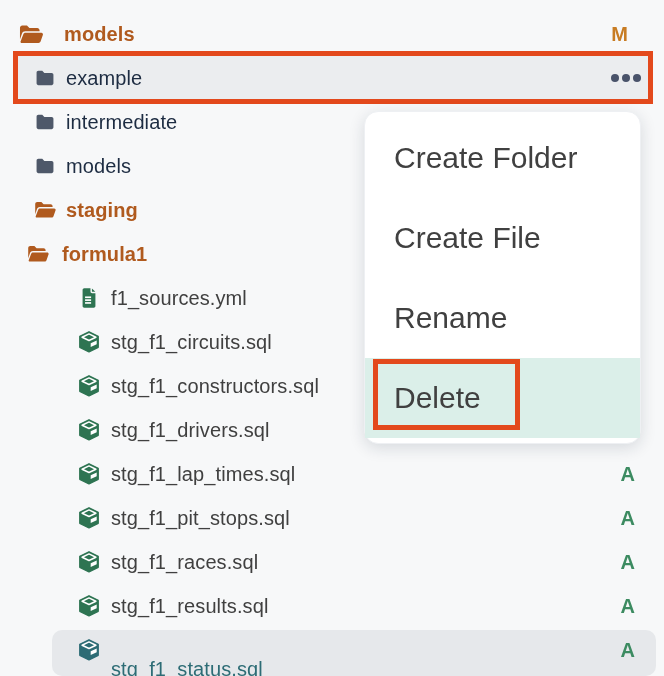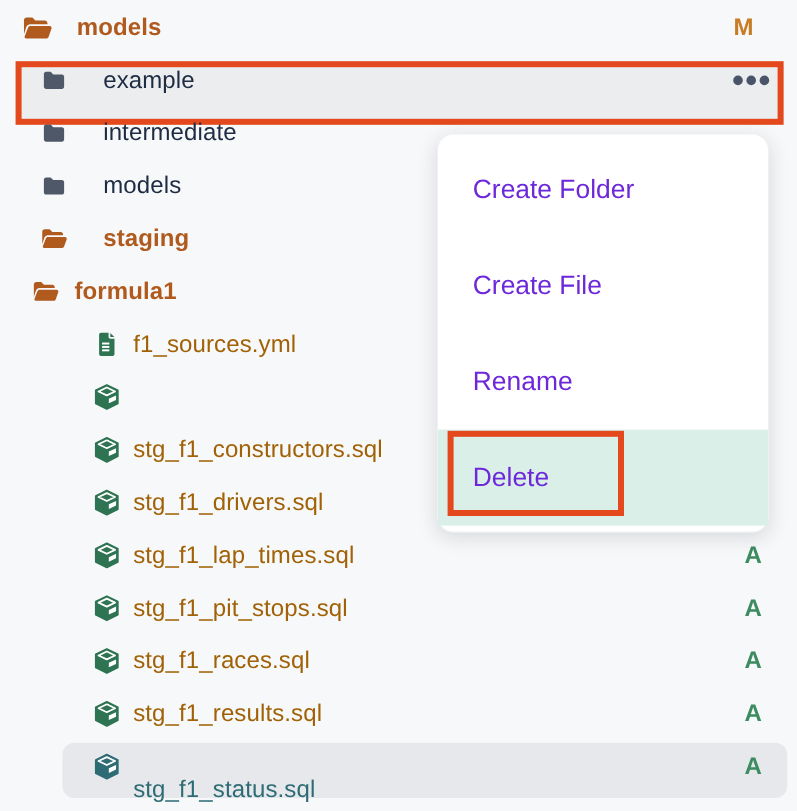--- a/index.html
+++ b/index.html
@@ -15,43 +15,43 @@
   .annotation-example{
     left:13px;top:51px;width:640px;height:53px;
     border:5px solid #e3491c;background:#ebedef;z-index:0;
   }
   .annotation-delete{
     left:373px;top:359px;width:147px;height:71px;
     border:5px solid #e3491c;background:transparent;z-index:7;
   }
 
   
-  .tree{position:absolute;top:1px;left:0;right:0;z-index:1;}
+  .tree{position:absolute;top:12px;left:0;right:0;z-index:1;}
   .row{
     position:relative;z-index:0;height:44px;display:flex;align-items:center;
     font-size:20px;letter-spacing:.1px;white-space:nowrap;
   }
   .lvl0{padding-left:16px;} .lvl0 .icon{margin-right:18px;}
-  .lvl1{padding-left:33px;gap:20px;} .lvl1 .icon{margin-right:9px;}
+  .lvl1{padding-left:33px;} .lvl1 .icon{margin-right:9px;}
   .lvl2{padding-left:26px;} .lvl2 .icon{margin-right:12px;}
   .lvl3{padding-left:77px;} .lvl3 .icon{margin-right:10px;}
 
   .icon{display:flex;align-items:center;justify-content:center;flex:0 0 auto;}
   .icon svg{display:block;}
   .icon-24{width:24px;} .icon-30{width:30px;}
 
   .c-orange{color:#b05a1e;}
   .c-slate{color:#4e5869;}
   .c-green{color:#2e7452;}
   .c-teal{color:#2d6c75;}
 
   .row-label{line-height:1;}
   .orange-label{color:#b05a1e;font-weight:600;}
   .dark-label{color:#1d2c42;}
-  .green-label{color:#a16207;}
+  .green-label{color:#404040;}
   .teal-label{color:#2d6c75;margin-top:38px;}
 
   .badge{font-weight:bold;font-size:20px;line-height:1;}
   .badge-m{margin-left:auto;margin-right:36px;color:#c87c23;}
   .badge-a{margin-left:auto;margin-right:29px;color:#3c8b61;}
 
   .row-selected::before{
     content:"";position:absolute;left:52px;right:8px;top:2px;bottom:-4px;
     background:#e6e8eb;border-radius:10px;z-index:-1;
   }
@@ -66,21 +66,21 @@
 
   
   .context-menu{
     position:absolute;left:364px;top:111px;width:277px;height:333px;
     background:#ffffff;border:1px solid #eef0f3;border-radius:14px;
     box-shadow:0 4px 16px rgba(22,38,58,.14);
     padding:6px 0;box-sizing:border-box;z-index:5;
   }
   .menu-item{
     height:80px;display:flex;align-items:center;padding-left:29px;
-    font-size:22px;color:#6d28d9;cursor:pointer;
+    font-size:30px;color:#404040;cursor:pointer;
   }
   .menu-item-active{background:#dbefe9;}
 </style>
 </head>
 <body>
 
 <svg width="0" height="0" style="position:absolute">
   <defs>
     <g id="ic-folder-open">
       <path d="M2.2 16.5 V6 C2.2 4.9 3.1 4 4.2 4 H8.4 L10.6 6.3 H17.6 C18.7 6.3 19.6 7.2 19.6 8.3 V9 H6.9 C5.6 9 4.4 9.8 4 11 L2.3 16.1 Z"></path>
@@ -176,20 +176,21 @@
     </span>
     <span class="row-label green-label">f1_sources.yml</span>
   </div>
 
   <div class="row lvl3">
     <span class="icon icon-24 c-green">
       <svg width="24" height="24" viewBox="0 0 24 24" fill="currentColor">
           <use href="#ic-cube"></use>
         </svg>
     </span>
+    <span class="row-label green-label">stg_f1_circuits.sql</span>
   </div>
 
   <div class="row lvl3">
     <span class="icon icon-24 c-green">
       <svg width="24" height="24" viewBox="0 0 24 24" fill="currentColor">
           <use href="#ic-cube"></use>
         </svg>
     </span>
     <span class="row-label green-label">stg_f1_constructors.sql</span>
   </div>

